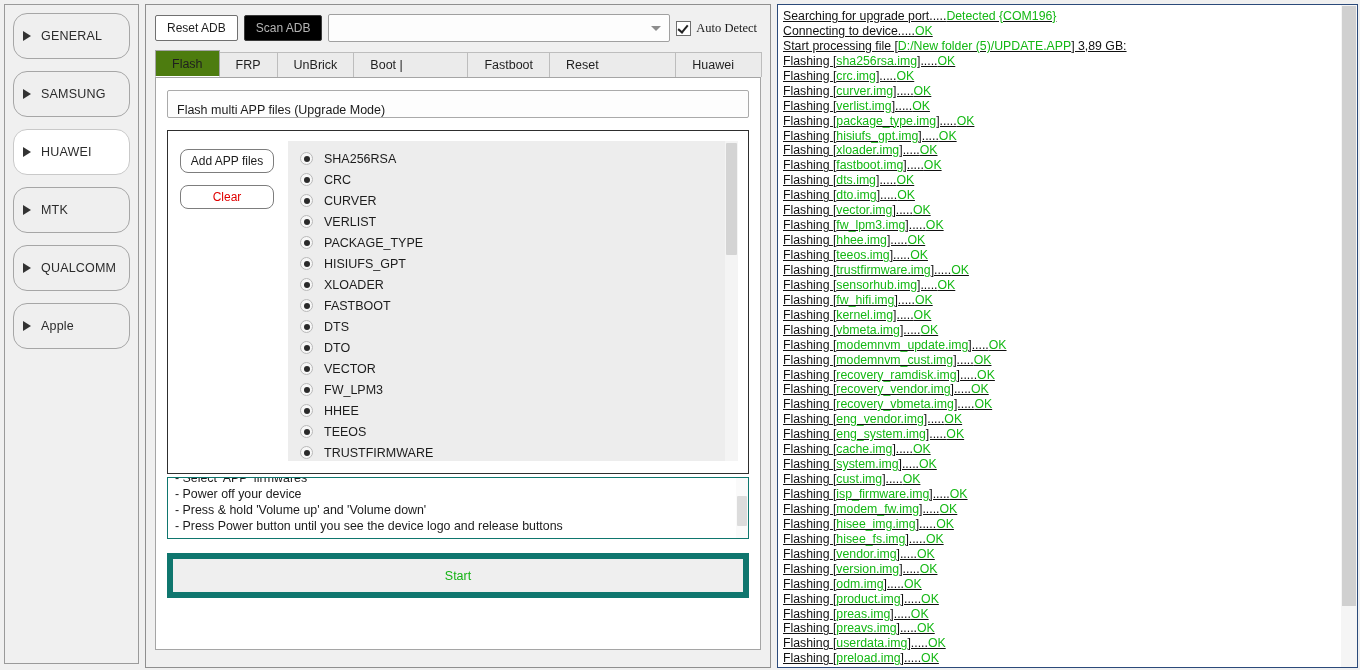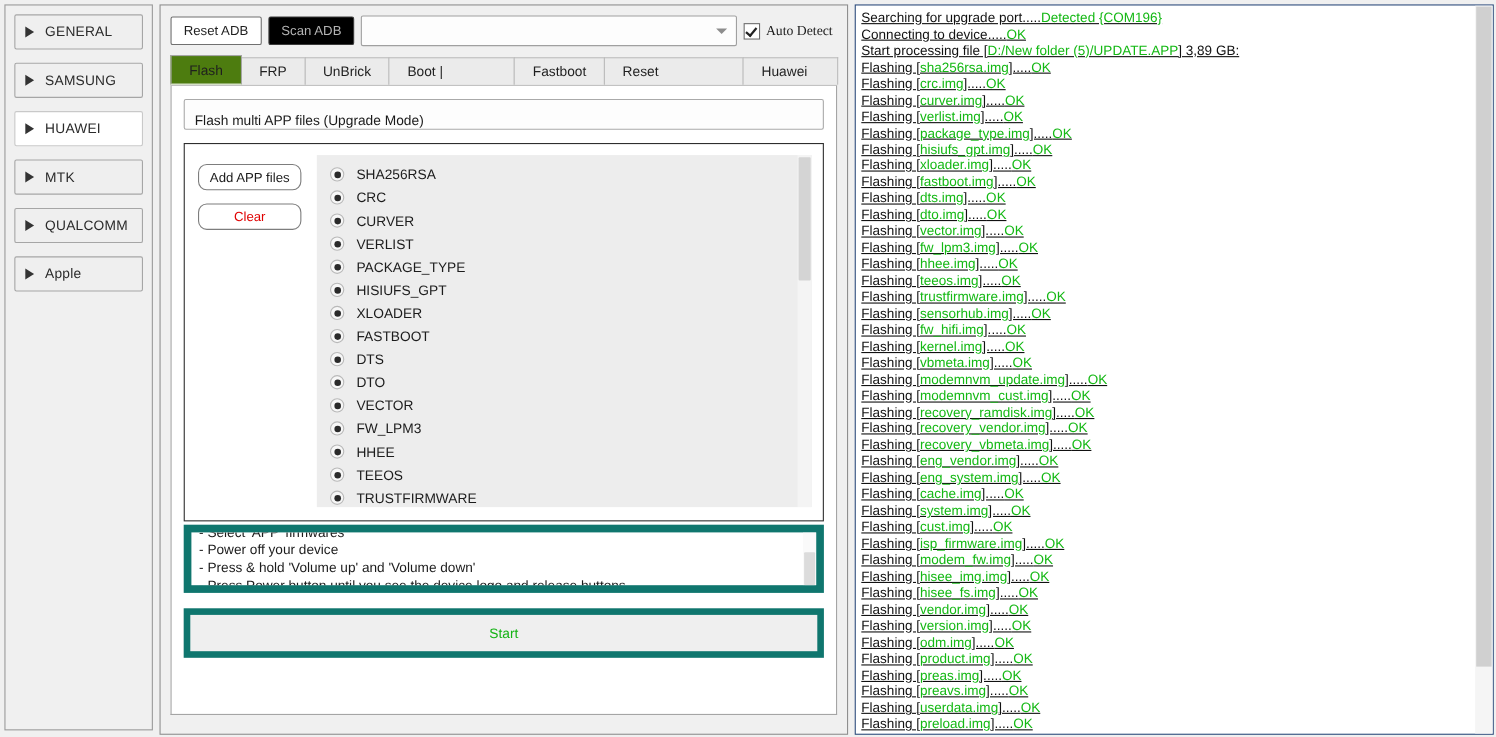--- a/index.html
+++ b/index.html
@@ -25,25 +25,25 @@
   .sidebar{
     width:135px;
     flex:0 0 135px;
     background:#f0f0f0;
     border:1px solid #9a9a9a;
     box-sizing:border-box;
     padding:8px 8px;
     height:660px;
   }
   .side-item{
-    height:32px;
+    height:46px;
     margin-bottom:12px;
     background:#efefef;
     border:1px solid #a6a6a6;
-    border-radius:2px;
+    border-radius:14px;
     display:flex;
     align-items:center;
     padding-left:9px;
     box-sizing:border-box;
     cursor:pointer;
     font-size:12.5px;
     color:#2b2b2b;
     letter-spacing:0.2px;
   }
   .side-item.selected{
@@ -266,21 +266,21 @@
     position:absolute;
     left:1px;right:1px;
     background:#d4d4d4;
     border-radius:1px;
   }
 
   
   .instr{
     margin-top:3px;
     height:62px;
-    border:7px solid #0f766e;
+    border:1px solid #0f766e;
     background:#ffffff;
     box-sizing:border-box;
     position:relative;
     overflow:hidden;
   }
   .instr-inner{
     position:absolute;
     left:7px;right:16px;top:-8px;
     line-height:16px;
     font-size:12.4px;

